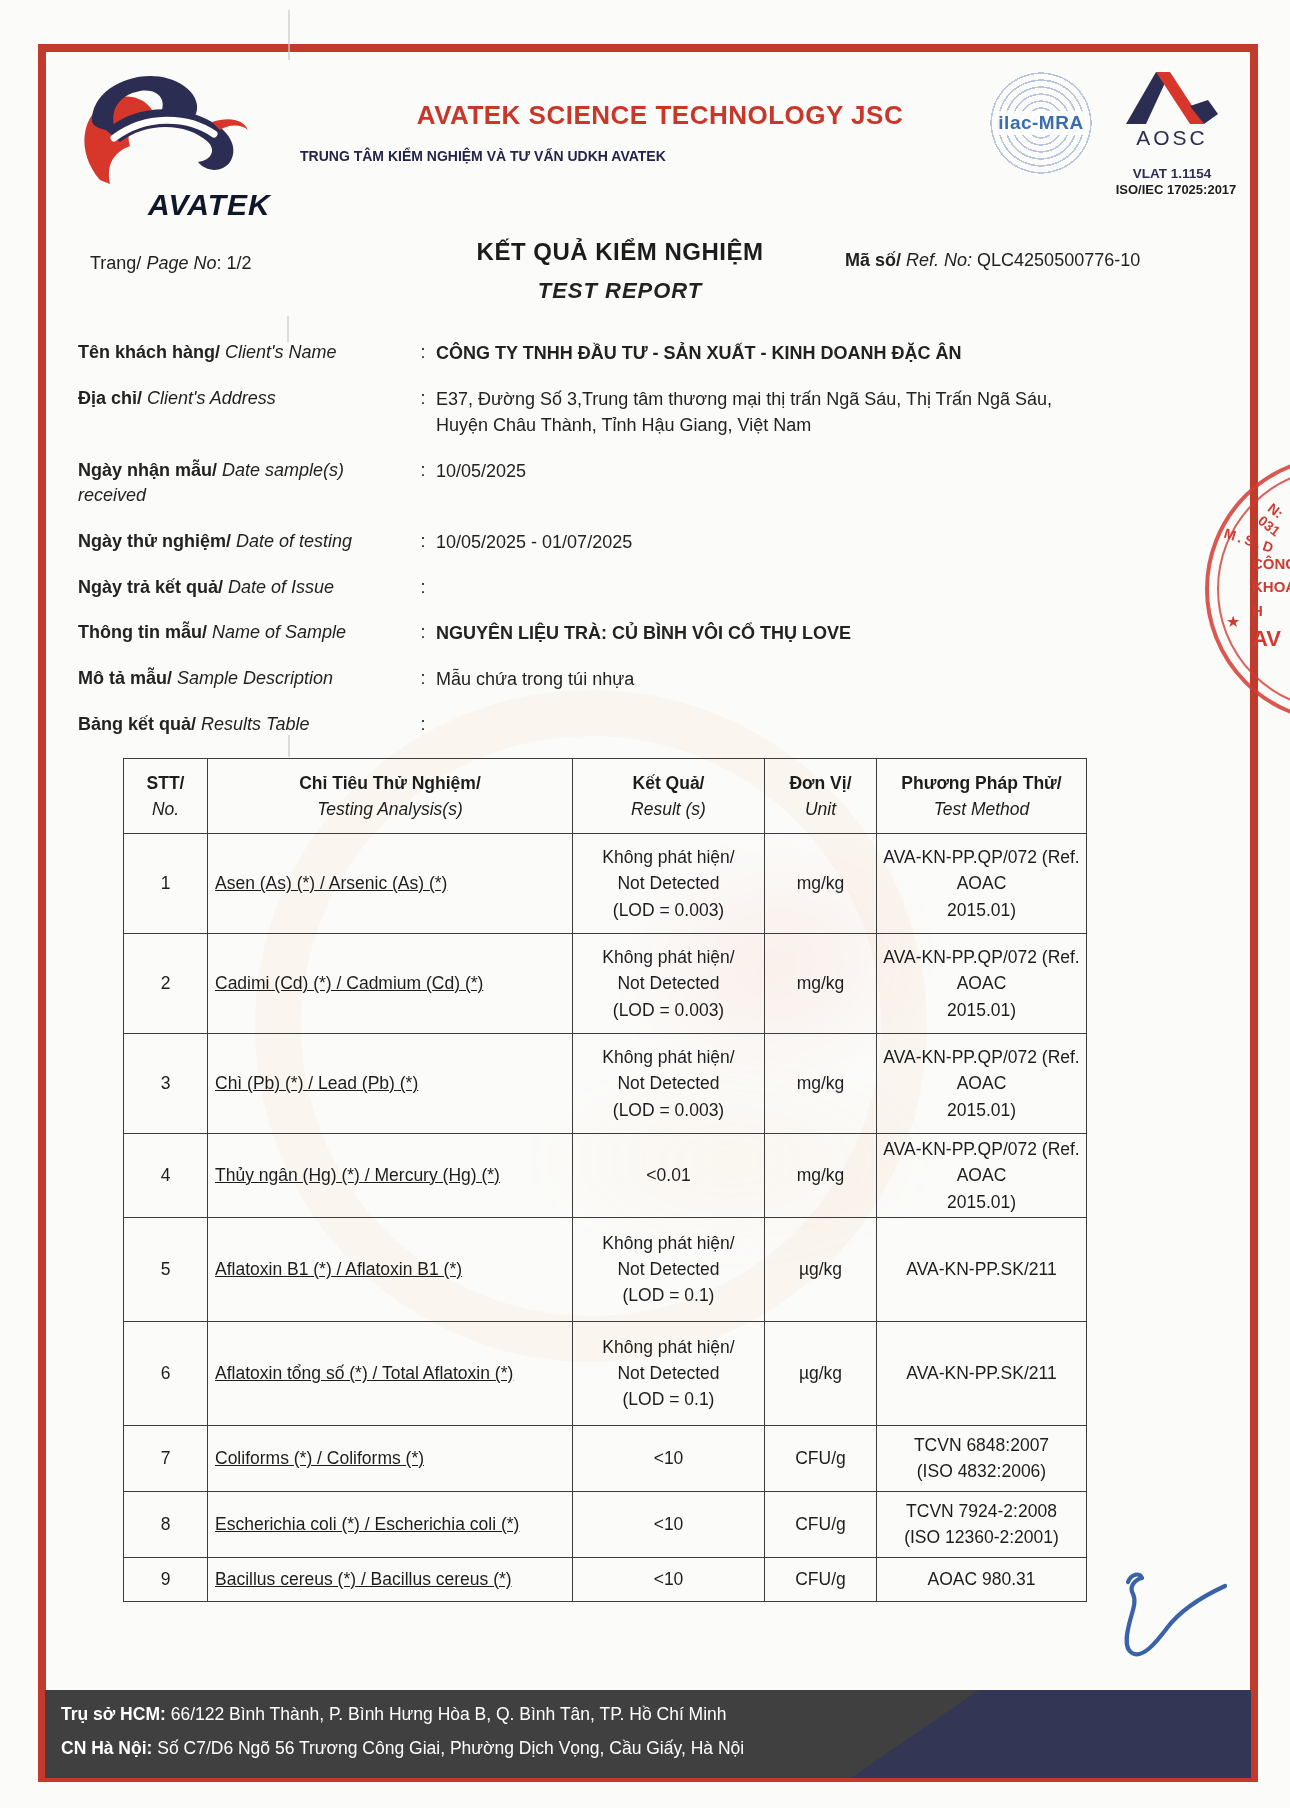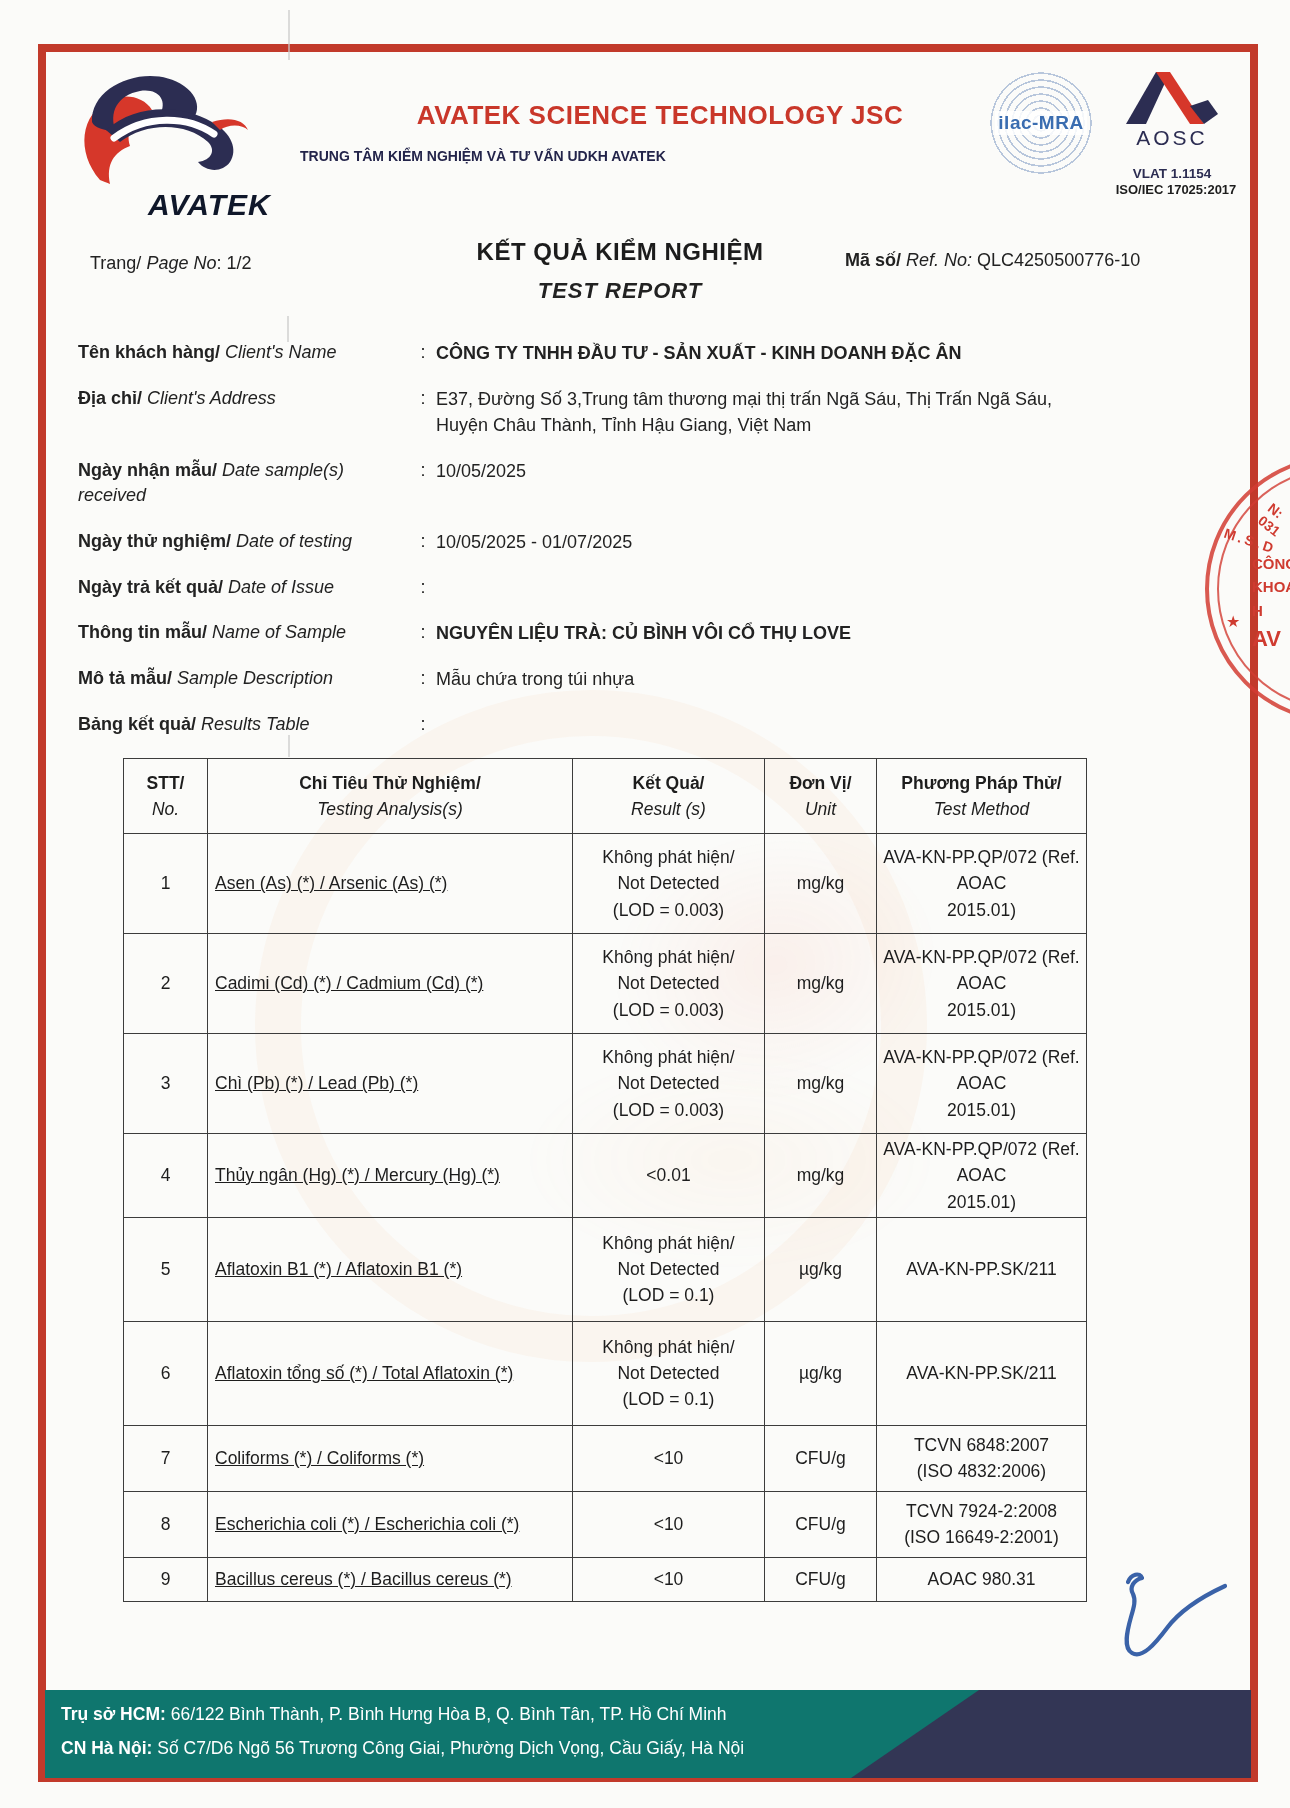--- a/index.html
+++ b/index.html
@@ -78,21 +78,21 @@
   .stamp{left:1205px;top:455px;width:260px;height:260px;border-radius:50%;
     border:4px solid rgba(210,60,50,.85);z-index:4;}
   .stamp .inner{position:absolute;left:8px;top:8px;right:8px;bottom:8px;
     border:2px solid rgba(210,60,50,.8);border-radius:50%;}
   .stamp-frag{position:absolute;color:#cf3b30;font-weight:bold;z-index:5;}
   .stamp-lines{left:1252px;top:552px;z-index:5;color:#cf3b30;font-weight:bold;
     font-size:15px;line-height:1.55;}
   .stamp-lines div:last-child{font-size:22px;}
 
   
-  .banner{left:45px;top:1690px;width:1206px;height:88px;background:#0f766e;
+  .banner{left:45px;top:1690px;width:1206px;height:88px;background:#404040;
     z-index:2;overflow:hidden;}
   .banner .txt{position:absolute;left:16px;color:#fff;font-size:17.5px;width:760px;}
   .banner .l1{top:14px;}
   .banner .l2{top:48px;}
   .banner .lbl{font-weight:bold;}
   .navy{position:absolute;right:0;top:0;bottom:0;width:400px;background:#333655;
     clip-path:polygon(32% 0, 100% 0, 100% 100%, 0 100%);}
 </style>
 </head>
 <body>
@@ -333,21 +333,21 @@
       </tr>
       <tr style="height: 66px;">
         <td>8</td>
         <td class="cname">Escherichia coli (*) / Escherichia coli (*)</td>
         <td>
           <div>&lt;10</div>
         </td>
         <td>CFU/g</td>
         <td>
           <div>TCVN 7924-2:2008</div>
-          <div>(ISO 16649-2:2001)</div>
+          <div>(ISO 12360-2:2001)</div>
         </td>
       </tr>
       <tr style="height: 44px;">
         <td>9</td>
         <td class="cname">Bacillus cereus (*) / Bacillus cereus (*)</td>
         <td>
           <div>&lt;10</div>
         </td>
         <td>CFU/g</td>
         <td>

